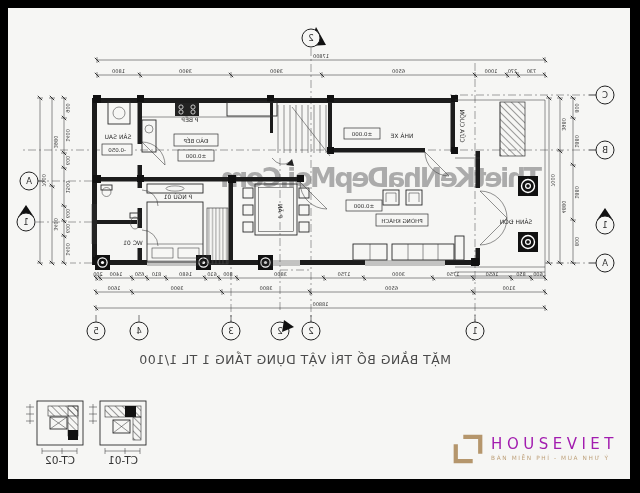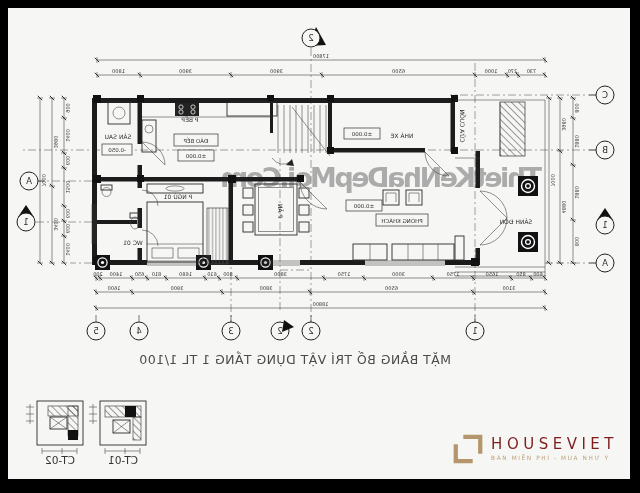--- a/index.html
+++ b/index.html
@@ -21,21 +21,21 @@
   .bub text{font-size:8.5px;text-anchor:middle;}
   .bub line{stroke:#444;stroke-width:.7;}
   .bub polygon{fill:#111;}
   .boxlbl rect{fill:#f6f6f4;stroke:#333;stroke-width:.7;}
   .boxlbl text{font-size:5.5px;text-anchor:middle;}
   .rlbl{font-size:6px;text-anchor:middle;}
   .wm{font-weight:bold;fill:#8f8f8f;opacity:.72;}
   .ttl{font-size:12.5px;fill:#4a4a4a;text-anchor:middle;letter-spacing:.4px;}
   .ctlbl{font-size:10.5px;fill:#333;text-anchor:middle;}
   .logo{position:absolute;right:12px;bottom:14px;display:flex;align-items:center;gap:7px;}
-  .logo-name{color:#7f1d1d;font-size:15px;letter-spacing:4.5px;font-weight:500;line-height:1;}
+  .logo-name{color:#a21caf;font-size:15px;letter-spacing:4.5px;font-weight:500;line-height:1;}
   .logo-tag{color:#bfa27c;font-size:5.8px;letter-spacing:1.6px;margin-top:3px;}
 </style>
 </head>
 <body>
 
 <div class="page">
 <svg width="622" height="471" viewBox="0 0 622 471">
   <defs>
     <pattern id="h45" width="5" height="5" patternUnits="userSpaceOnUse" patternTransform="rotate(45)">
       <line x1="0" y1="0" x2="0" y2="5" stroke="#4a4a4a" stroke-width="1.1"></line>

